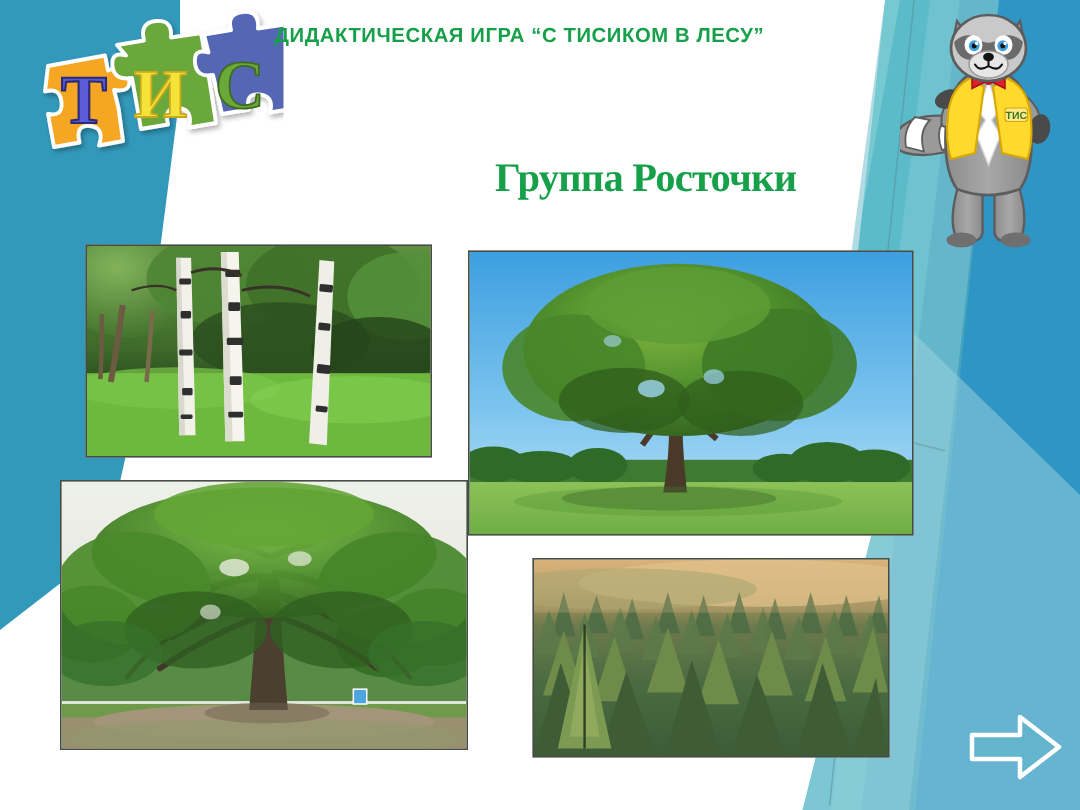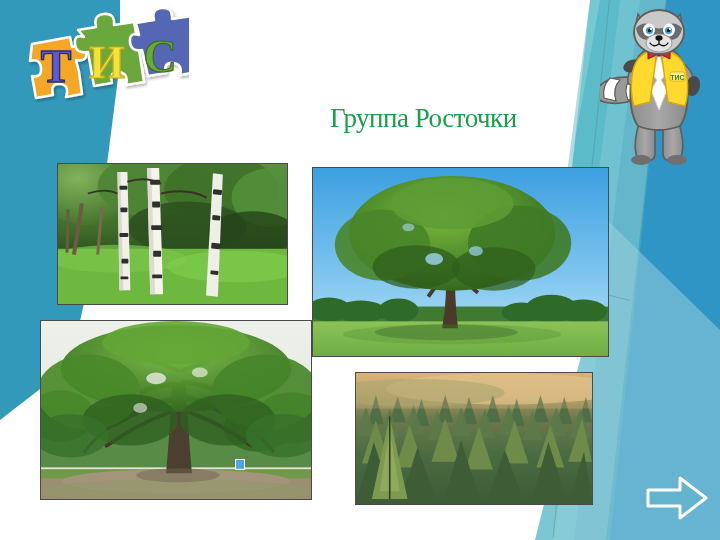--- a/index.html
+++ b/index.html
@@ -66,21 +66,21 @@
     font-size:13.5px;font-weight:bold;letter-spacing:.4px;color:#17a04a;
     font-family:"Liberation Sans",sans-serif;white-space:nowrap;
   }
   .maintitle{
     position:absolute;left:186px;top:44px;width:420px;height:46px;
   }
   .maintitle svg{display:block;}
 
   .group-line{
     position:absolute;left:330px;top:103px;width:300px;
-    font-family:"Liberation Serif",serif;font-weight:normal;
+    font-family:"Liberation Serif",serif;font-weight:bold;
     font-size:27px;color:#17a04a;white-space:nowrap;
     letter-spacing:-0.5px;
   }
 
   
   .raccoon{position:absolute;left:600px;top:2px;width:118px;height:165px;}
 
   
   .photo{
     position:absolute;border:1px solid #4a4a4a;box-sizing:border-box;
@@ -137,20 +137,21 @@
         <path d="M122 17 L140 14 Q137 3 148 2 Q159 1 158 13 L178 10 L184 66 L166 69
                  Q169 58 159 57 Q149 56 152 67 L134 70 L128 44 Q117 46 116 36 Q115 26 125 29 Z" fill="#5566b5" stroke="#ffffff" stroke-width="2.6" stroke-linejoin="round"></path>
       </g>
 
       <text x="42" y="76" font-family="Liberation Serif, serif" font-size="46" font-weight="bold" fill="#5b5bd6" stroke="#2b2b7a" stroke-width="1.4" text-anchor="middle">Т</text>
       <text x="93" y="72" font-family="Liberation Serif, serif" font-size="46" font-weight="bold" fill="#f5e33a" stroke="#c8a91c" stroke-width="1.2" text-anchor="middle">И</text>
       <text x="146" y="66" font-family="Liberation Serif, serif" font-size="46" font-weight="bold" fill="#6aa83a" stroke="#3e6b1f" stroke-width="1.2" text-anchor="middle">С</text>
     </svg>
   </div>
 
+  <div class="subtitle">ДИДАКТИЧЕСКАЯ   ИГРА “С ТИСИКОМ В ЛЕСУ”</div>
 
 
   <div class="group-line">Группа Росточки</div>
 
   <div class="raccoon">
     <svg viewBox="0 0 118 165" width="118" height="165">
       <defs>
         <linearGradient id="furg" x1="0" y1="0" x2="1" y2="0">
           <stop offset="0%" stop-color="#8d8d8d"></stop>
           <stop offset="50%" stop-color="#a8a8a8"></stop>

